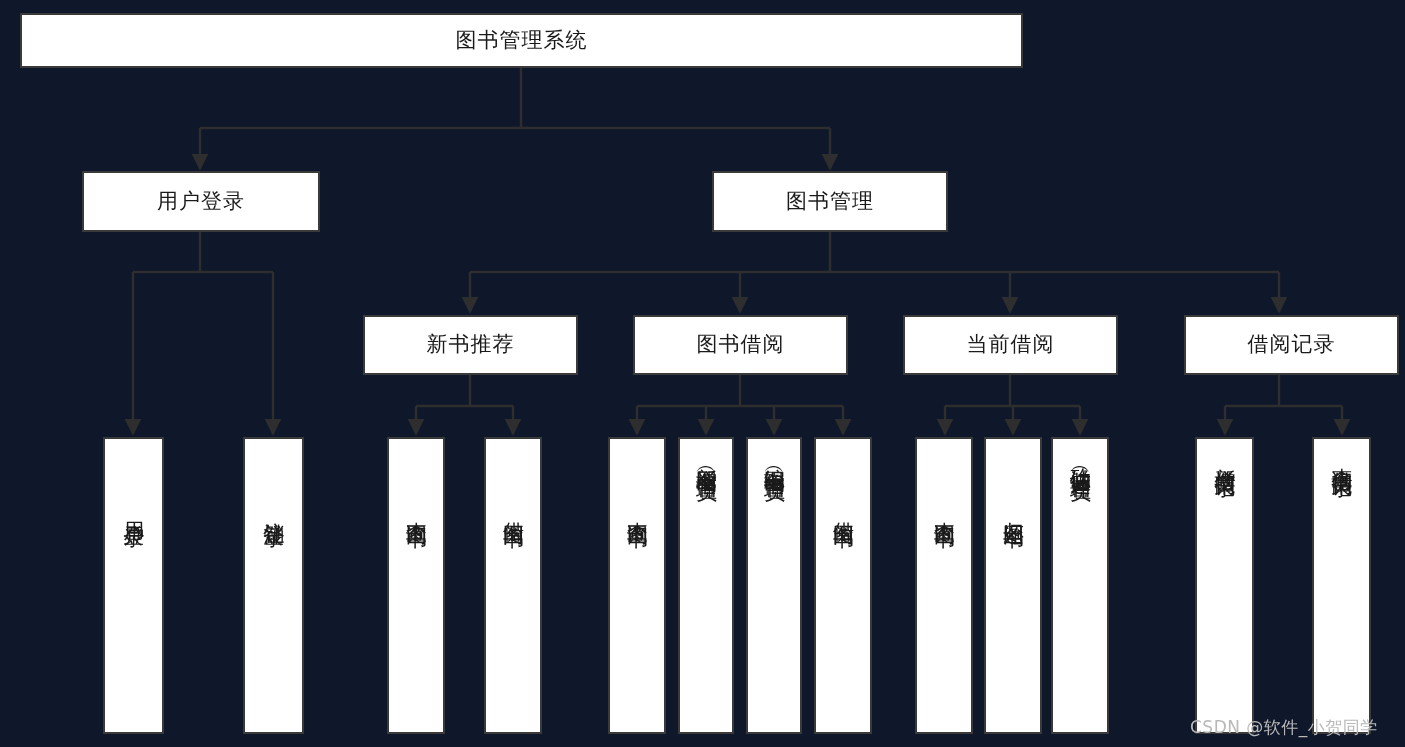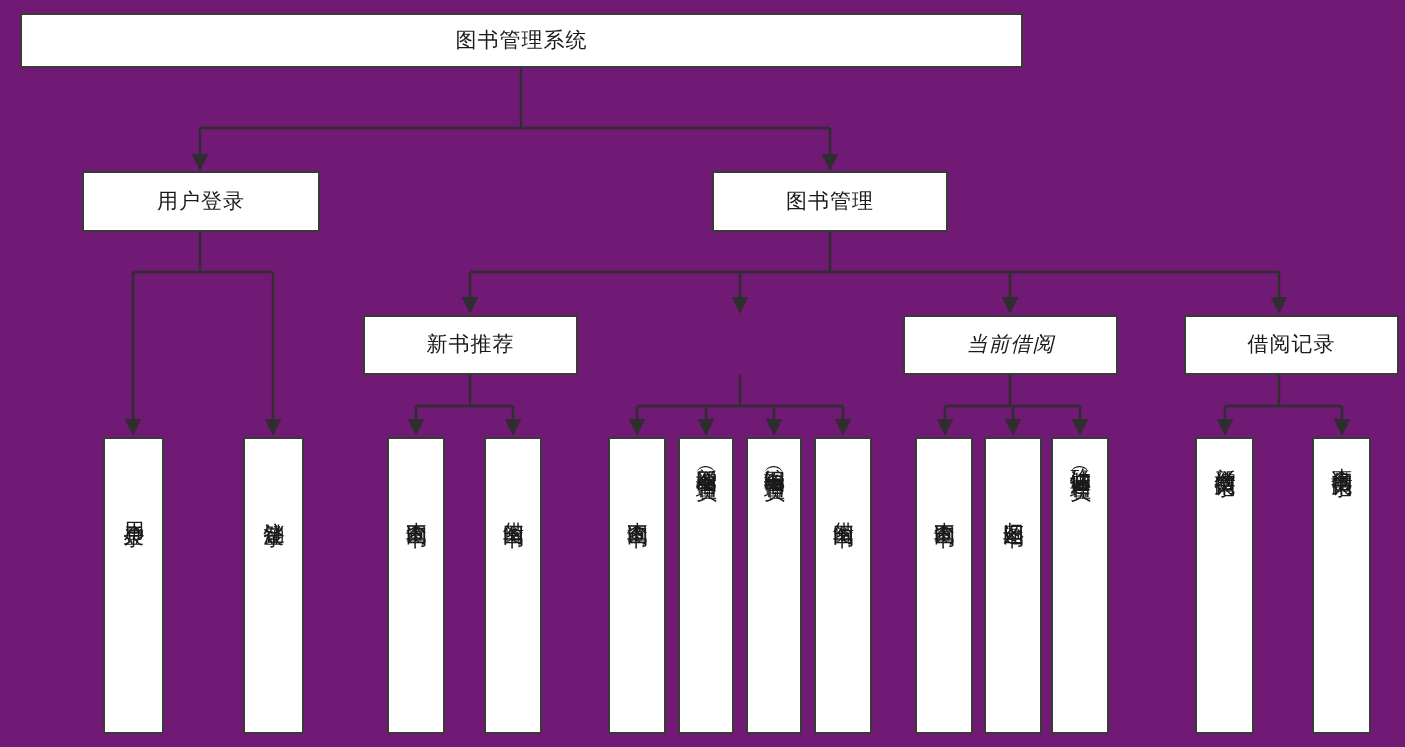--- a/index.html
+++ b/index.html
@@ -8,21 +8,21 @@
     padding: 0;
     background: #ffffff;
   }
   body {
     font-family: "DejaVu Sans", "Liberation Sans", sans-serif;
   }
   #canvas {
     position: relative;
     width: 1405px;
     height: 747px;
-    background: #701a75;
+    background: #0f172a;
     overflow: hidden;
   }
   #edges {
     position: absolute;
     left: 0;
     top: 0;
     width: 1405px;
     height: 747px;
     pointer-events: none;
   }
@@ -135,21 +135,24 @@
   <div class="node h" style="left:82px; top:171px; width:238px; height:61px;">
     <span class="label">用户登录</span>
   </div>
   <div class="node h" style="left:712px; top:171px; width:236px; height:61px;align-items:center;">
     <span class="label">图书管理</span>
   </div>
 
   <div class="node h" style="left:363px; top:315px; width:215px; height:60px;text-align:center;">
     <span class="label">新书推荐</span>
   </div>
-  <div class="node h" style="left:903px; top:315px; width:215px; height:60px;font-style:italic;">
+  <div class="node h" style="left:633px; top:315px; width:215px; height:60px;">
+    <span class="label">图书借阅</span>
+  </div>
+  <div class="node h" style="left:903px; top:315px; width:215px; height:60px;">
     <span class="label">当前借阅</span>
   </div>
   <div class="node h" style="left:1172px; top:315px; width:215px; height:60px;margin-left:12px;">
     <span class="label">借阅记录</span>
   </div>
 
   <div class="node v mid" style="left:103px; top:437px; width:61px; height:297px;">
     <span class="label">用户登录</span>
   </div>
   <div class="node v mid" style="left:243px; top:437px; width:61px; height:297px;">
@@ -186,14 +189,15 @@
     <span class="label">确认归还（管理员）</span>
   </div>
 
   <div class="node v tall" style="left:1195px; top:437px; width:59px; height:297px;">
     <span class="label">新增借阅记录</span>
   </div>
   <div class="node v tall" style="left:1312px; top:437px; width:59px; height:297px;">
     <span class="label">查询借阅记录</span>
   </div>
 
+  <div id="watermark" style="left:1190px; top:716px;">CSDN @软件_小贺同学</div>
 
 </div>
 
 </body></html>

